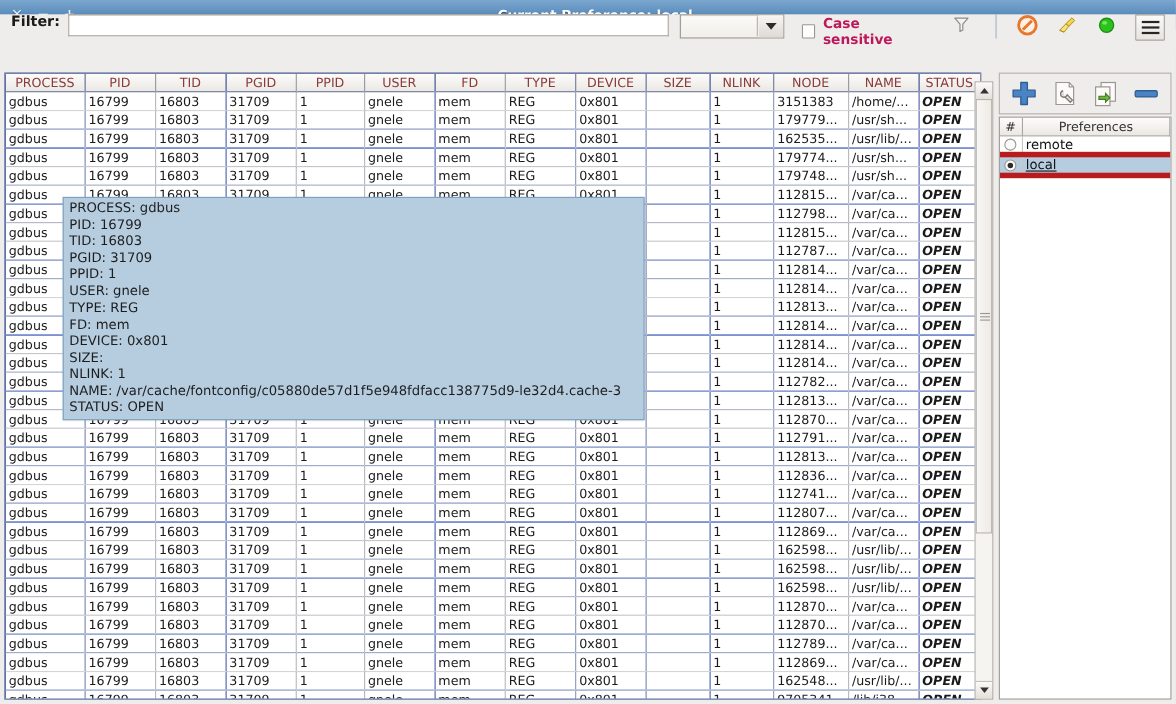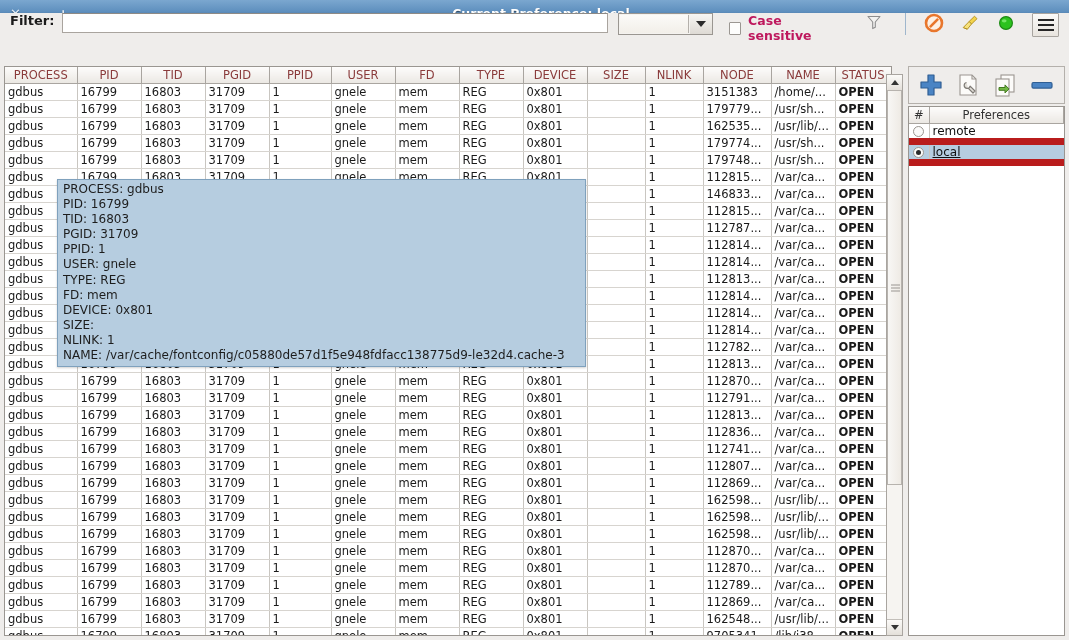--- a/index.html
+++ b/index.html
@@ -135,21 +135,21 @@
   table.grid td {
     height:16px; line-height:16px;
     font-size:11.5px; color:#1a1a1a;
     border-right:1px solid #c9c6c1;
     border-bottom:1px solid #d7d4cf;
     padding:0 3px;
     box-sizing:border-box;
     white-space:nowrap; overflow:hidden;
     background:#ffffff;
   }
-  td.status { color:#1c1ccc; font-weight:bold; }
+  td.status { color:#1c1ccc; font-weight:bold;font-style:italic; }
 
   
   .tooltip {
     position:absolute; left:57px; top:179px;
     width:529px;
     background:#b6cde0;
     border:1px solid #7fa1bd;
     box-sizing:border-box;
     padding:2px 4px 3px 5px;
     font-size:12px; color:#1d1d1d;
@@ -208,21 +208,21 @@
   }
   .ptable table { border-collapse:collapse; table-layout:fixed; width:155px; }
   .ptable th {
     height:16px; font-size:11.5px; font-weight:normal; color:#333;
     background:linear-gradient(180deg,#fdfcfb,#ebe8e3);
     border-right:1px solid #a9a5a0; border-bottom:1px solid #a9a5a0;
     box-sizing:border-box;
   }
   .ptable td {
     height:16px; font-size:12px; color:#111;
-    border-bottom:7px solid #b91c1c;
+    border-bottom:5px solid #b91c1c;
     box-sizing:border-box;
     padding:0 3px;
   }
   .ptable td.radio-cell { text-align:center; border-right:1px solid #c9c6c1; width:20px; padding:0; }
   .ptable tr.sel td { background:#b6cde0;text-decoration:underline; }
   .radio {
     display:inline-block; width:11px; height:11px; border-radius:50%;
     border:1px solid #9a9691; background:#fafaf9; vertical-align:middle;
     position:relative; box-sizing:border-box;
   }
@@ -436,21 +436,21 @@
             <td>16799</td>
             <td>16803</td>
             <td>31709</td>
             <td>1</td>
             <td>gnele</td>
             <td>mem</td>
             <td>REG</td>
             <td>0x801</td>
             <td></td>
             <td>1</td>
-            <td>146833...</td>
+            <td>112798...</td>
             <td>/var/ca...</td>
             <td class="status">OPEN</td>
           </tr>
           <tr>
             <td>gdbus</td>
             <td>16799</td>
             <td>16803</td>
             <td>31709</td>
             <td>1</td>
             <td>gnele</td>
@@ -873,20 +873,21 @@
       <div>TID: 16803</div>
       <div>PGID: 31709</div>
       <div>PPID: 1</div>
       <div>USER: gnele</div>
       <div>TYPE: REG</div>
       <div>FD: mem</div>
       <div>DEVICE: 0x801</div>
       <div>SIZE:</div>
       <div>NLINK: 1</div>
       <div>NAME: /var/cache/fontconfig/c05880de57d1f5e948fdfacc138775d9-le32d4.cache-3</div>
+      <div>STATUS: OPEN</div>
     </div>
 
   <div class="vscroll">
     <div class="sb-btn sb-up">
         <i></i>
       </div>
     <div class="sb-track">
       <div class="sb-thumb">
         <div class="sb-grip">
           <span></span>

